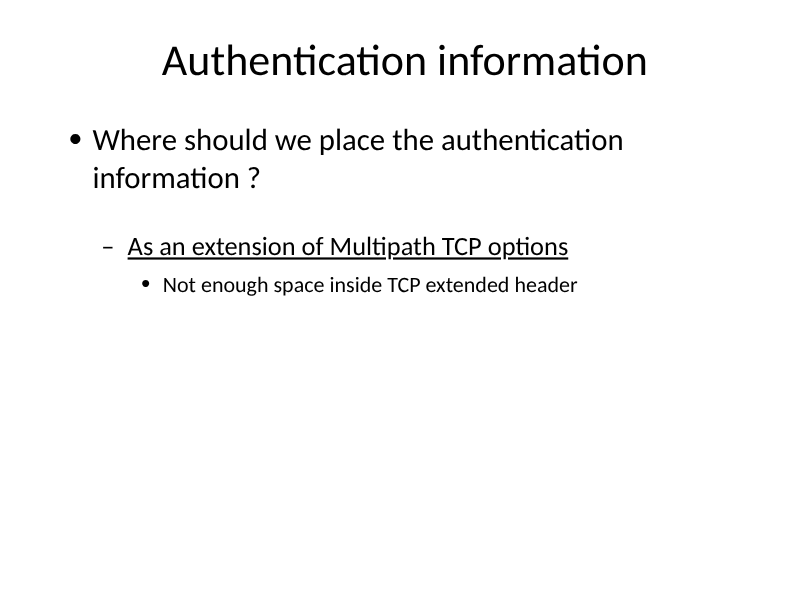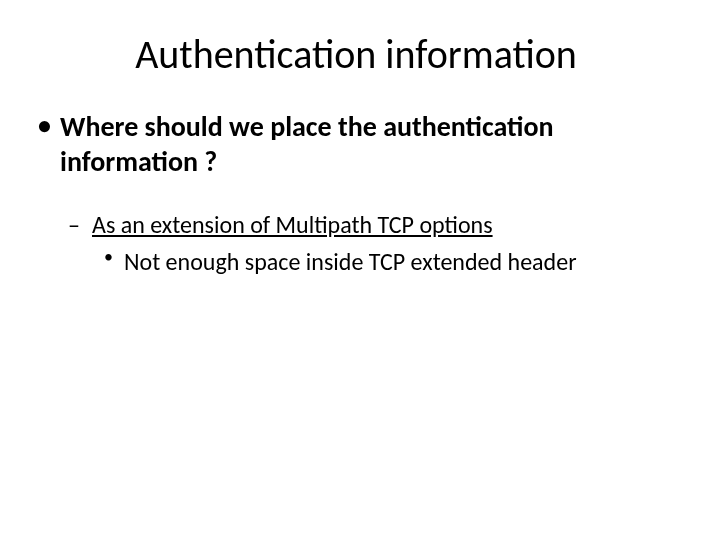--- a/index.html
+++ b/index.html
@@ -8,42 +8,41 @@
     width: 720px;
     height: 540px;
     background: #fff;
     font-family: Calibri, "Segoe UI", Arial, sans-serif;
     color: #000;
   }
   .slide {
     width: 720px;
     height: 470px;
     box-sizing: border-box;
-    padding: 20px 40px 20px 32px;
+    padding: 20px 40px 20px 56px;
     position: relative;
   }
   .title {
     text-align: center;
     font-size: 40px;
     font-weight: 400;
     margin: 10px 0 30px 0;
     letter-spacing: 0px;
   }
   ul.level1 {
     list-style: none;
     padding-left: 0;
     margin: 0;
   }
   ul.level1 > li {
     font-size: 28px;
     line-height: 1.25;
     margin-bottom: 30px;
     padding-left: 28px;
     position: relative;
-    font-weight: bold;
   }
   ul.level1 > li::before {
     content: "•";
     position: absolute;
     left: 6px;
     top: 0;
     font-size: 26px;
   }
   ul.level2 {
     list-style: none;
@@ -64,21 +63,21 @@
     left: 36px;
     top: 0;
     font-size: 24px;
   }
   ul.level3 {
     list-style: none;
     padding-left: 0;
     margin: 4px 0 24px 0;
   }
   ul.level3 > li {
-    font-size: 24px;
+    font-size: 20px;
     line-height: 1.3;
     padding-left: 92px;
     position: relative;
   }
   ul.level3 > li::before {
     content: "•";
     position: absolute;
     left: 72px;
     top: 0;
     font-size: 18px;

